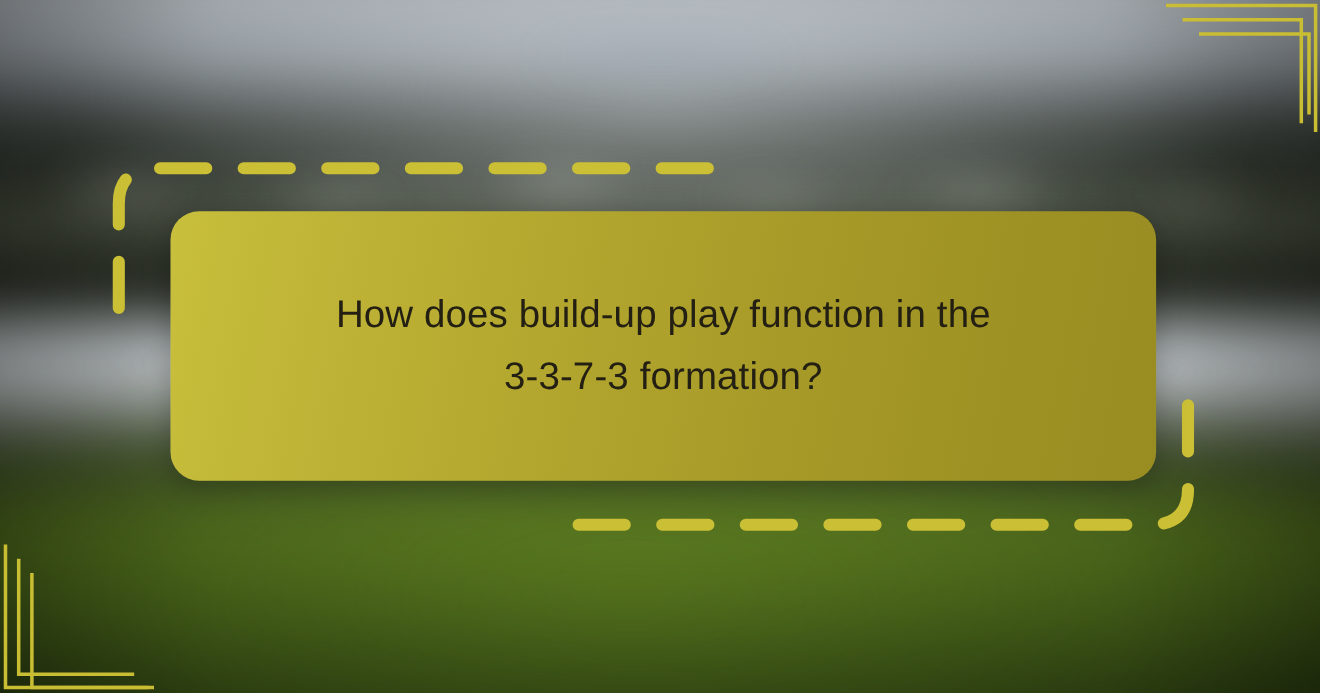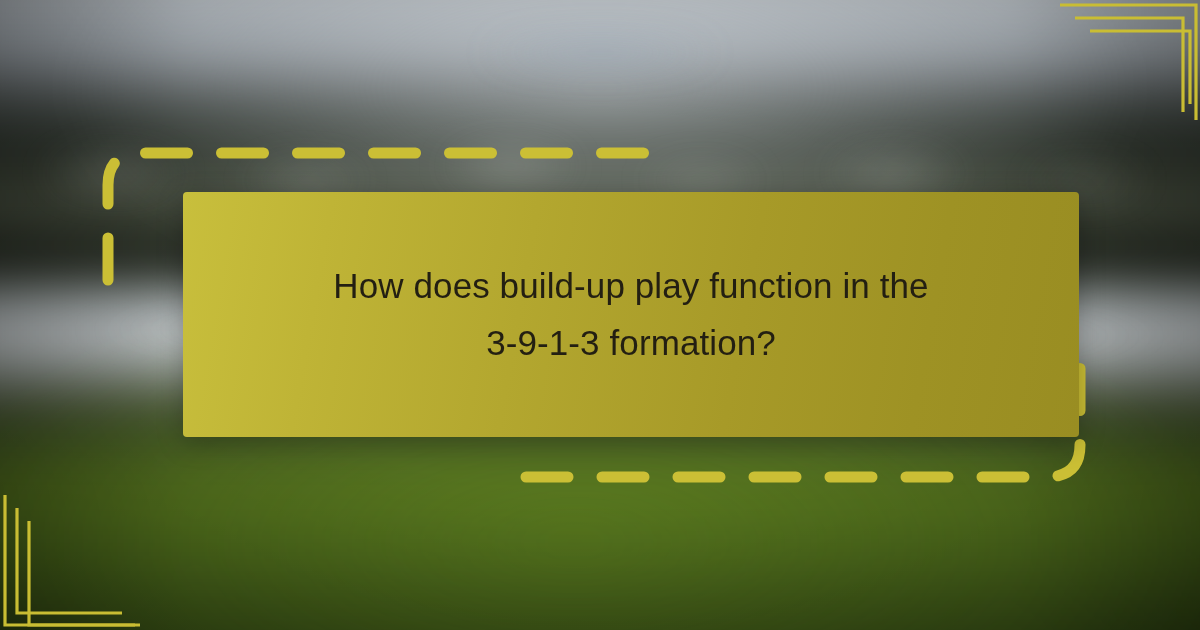--- a/index.html
+++ b/index.html
@@ -103,28 +103,27 @@
   .dash-top { left: 96px; top: 140px; }
   .dash-bottom { left: 516px; top: 352px; }
 
   
   #card {
     position: absolute;
     left: 155px;
     top: 192px;
     width: 896px;
     height: 245px;
-    border-radius: 4px;
+    border-radius: 26px;
     background: linear-gradient(100deg, #c8bf3c 0%, #bfb436 16%, #b3a72f 38%, #a79a28 62%, #9e9224 82%, #998d22 100%);
     box-shadow: 0 6px 26px rgba(0,0,0,.28);
     display: flex;
     align-items: center;
     justify-content: center;
     overflow: hidden;
-    margin-left: 28px;
   }
 
   #card-text {
     width: 88%;
     text-align: center;
     color: #231f12;
     font-size: 35px;
     line-height: 1.62;
     font-weight: 400;
     letter-spacing: .1px;
@@ -164,17 +163,17 @@
 
   <div class="dash-path dash-bottom">
     <svg width="600" height="150" viewBox="0 0 600 150" fill="none">
       <path d="M10 125 H530 Q564 125 564 93 V6" stroke="#cbbf35" stroke-width="11" stroke-linecap="round" stroke-dasharray="42 34" fill="none"></path>
     </svg>
   </div>
 
   <div id="card">
     <div id="card-text">
       <span>How does build-up play function in the</span><br>
-      <span>3-9-1-3 formation?</span>
+      <span>3-3-7-3 formation?</span>
     </div>
   </div>
 
 </div>
 
 </body></html>

